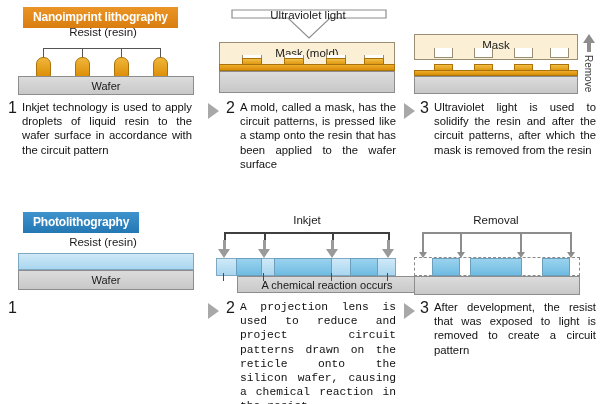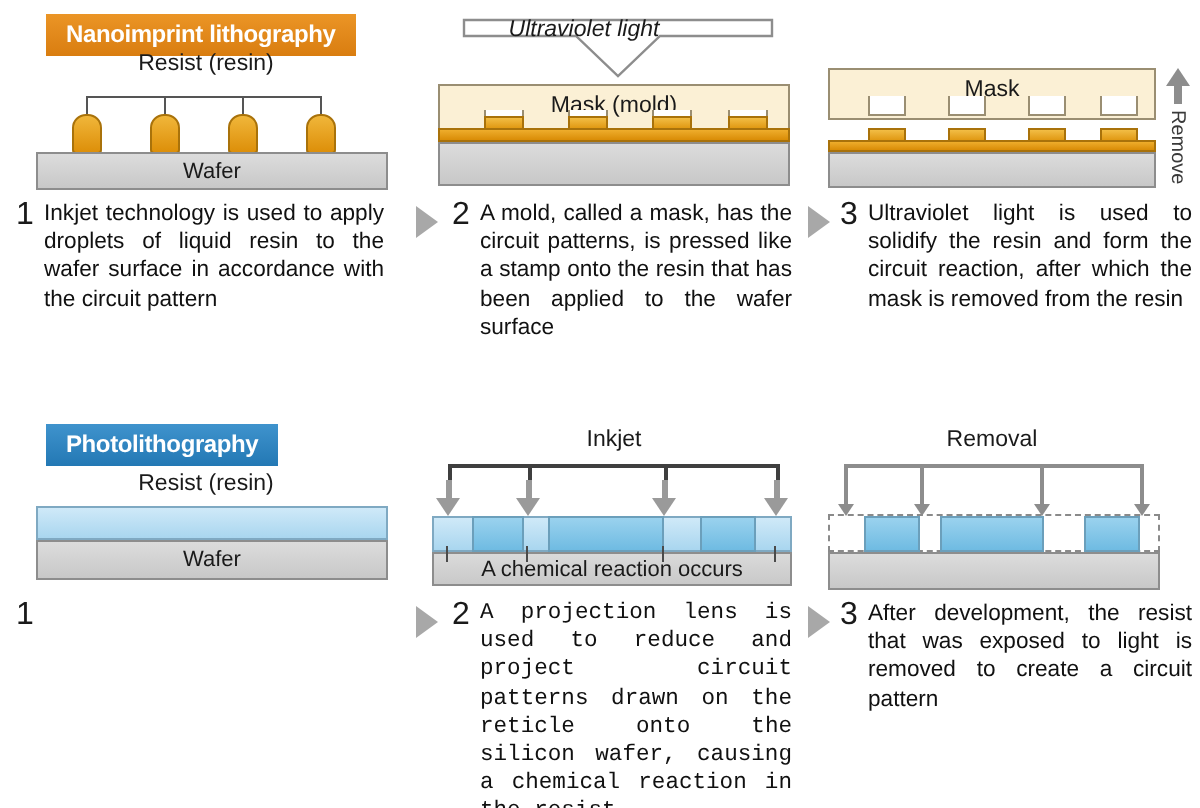--- a/index.html
+++ b/index.html
@@ -125,20 +125,21 @@
     position: absolute; width: 0; height: 0;
     border-left: 4px solid transparent;
     border-right: 4px solid transparent;
     border-top: 6px solid #8d8d8d;
   }
   .chem-band {
     position: absolute;
     background: #d2d2d2;
     background: linear-gradient(#dadada,#c9c9c9);
     border: 1px solid #8d8d8d;
+    margin-left: 21px;
   }
   .chem-txt {
     position: absolute; width: 100%; text-align: center;
     font-size: 11px; color: #1a1a1a; top: 50%; transform: translateY(-50%);
   }
   .remove-col { position: absolute; }
   .remove-txt {
     position: absolute;
     font-size: 10px; color: #3a3a3a;
     writing-mode: vertical-rl;
@@ -218,21 +219,21 @@
     <div class="wafer" style="left:10px; top:76px; width:176px; height:19px;">
       <div class="wafer-txt">Wafer</div>
     </div>
   </div>
 
   <div class="panel col2">
 
     <svg class="uv-arrow" style="left:18px; top:4px;" width="158" height="38">
       <polygon points="2,6 156,6 156,14 100,14 79,34 58,14 2,14" fill="#ffffff" stroke="#8d8d8d" stroke-width="1.2"></polygon>
     </svg>
-    <div class="art-label" style="left:20px; top:9px; width:120px;font-style:italic;">Ultraviolet light</div>
+    <div class="art-label" style="left:36px; top:9px; width:120px;">Ultraviolet light</div>
 
     <div class="maskbody" style="left:7px; top:42px; width:176px; height:28px;">
       <div class="mask-txt" style="top:4px;">Mask (mold)</div>
     </div>
 
     <div class="notch" style="left:30px; top:55px; width:20px; height:9px;"></div>
     <div class="notch" style="left:72px; top:55px; width:20px; height:9px;"></div>
     <div class="notch" style="left:114px; top:55px; width:20px; height:9px;"></div>
     <div class="notch" style="left:152px; top:55px; width:20px; height:9px;"></div>
 
@@ -277,21 +278,21 @@
   <div class="tri" style="left:208px; top:103px;"></div>
 
   <div class="step col2" style="top:100px;">
     <div class="step-num" style="margin-left:14px;">2</div>
     <div class="step-body" style="width:156px;">A mold, called a mask, has the circuit patterns, is pressed like a stamp onto the resin that has been applied to the wafer surface</div>
   </div>
   <div class="tri" style="left:404px; top:103px;"></div>
 
   <div class="step col3" style="top:100px;">
     <div class="step-num" style="margin-left:12px;">3</div>
-    <div class="step-body" style="width:162px;">Ultraviolet light is used to solidify the resin and form the circuit reaction, after which the mask is removed from the resin</div>
+    <div class="step-body" style="width:162px;">Ultraviolet light is used to solidify the resin and after the circuit patterns, after which the mask is removed from the resin</div>
   </div>
 
   <div class="banner banner-photo">Photolithography</div>
 
   <div class="panel col1">
     <div class="art-label" style="left:40px; top:236px; width:110px;">Resist (resin)</div>
     <div class="resist-blue" style="left:10px; top:253px; width:176px; height:17px;"></div>
     <div class="wafer" style="left:10px; top:270px; width:176px; height:20px;">
       <div class="wafer-txt">Wafer</div>
     </div>

